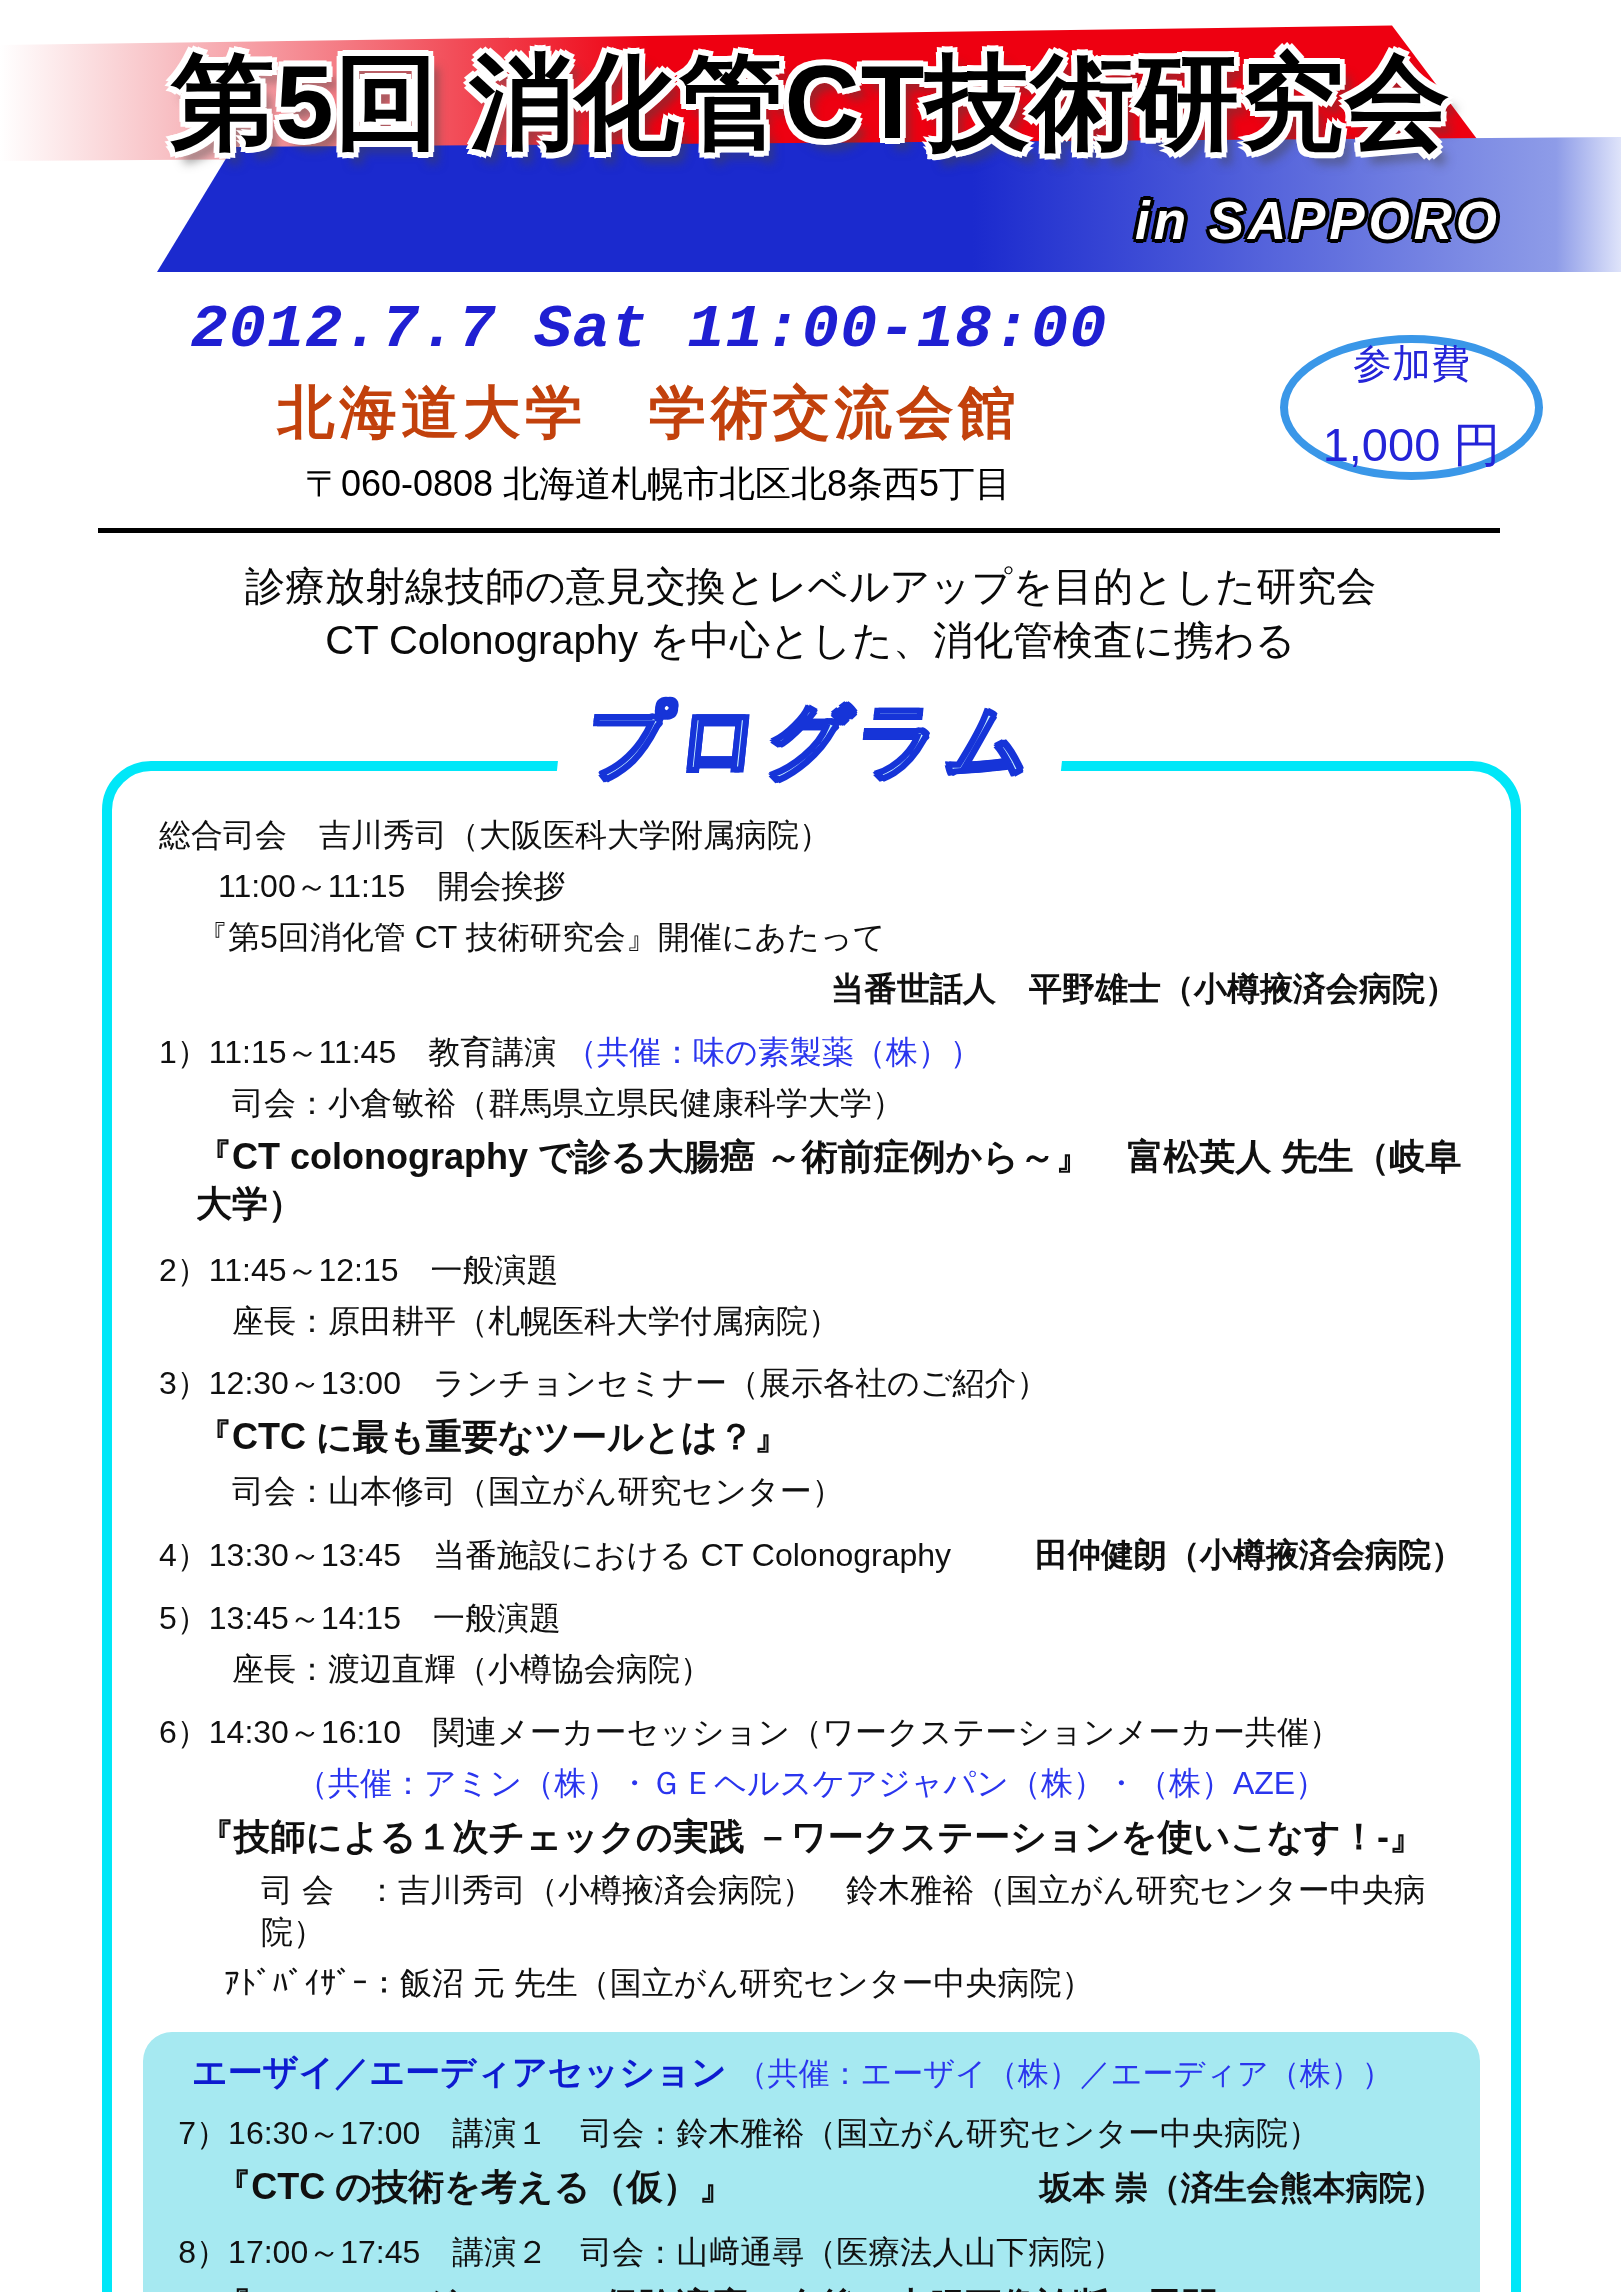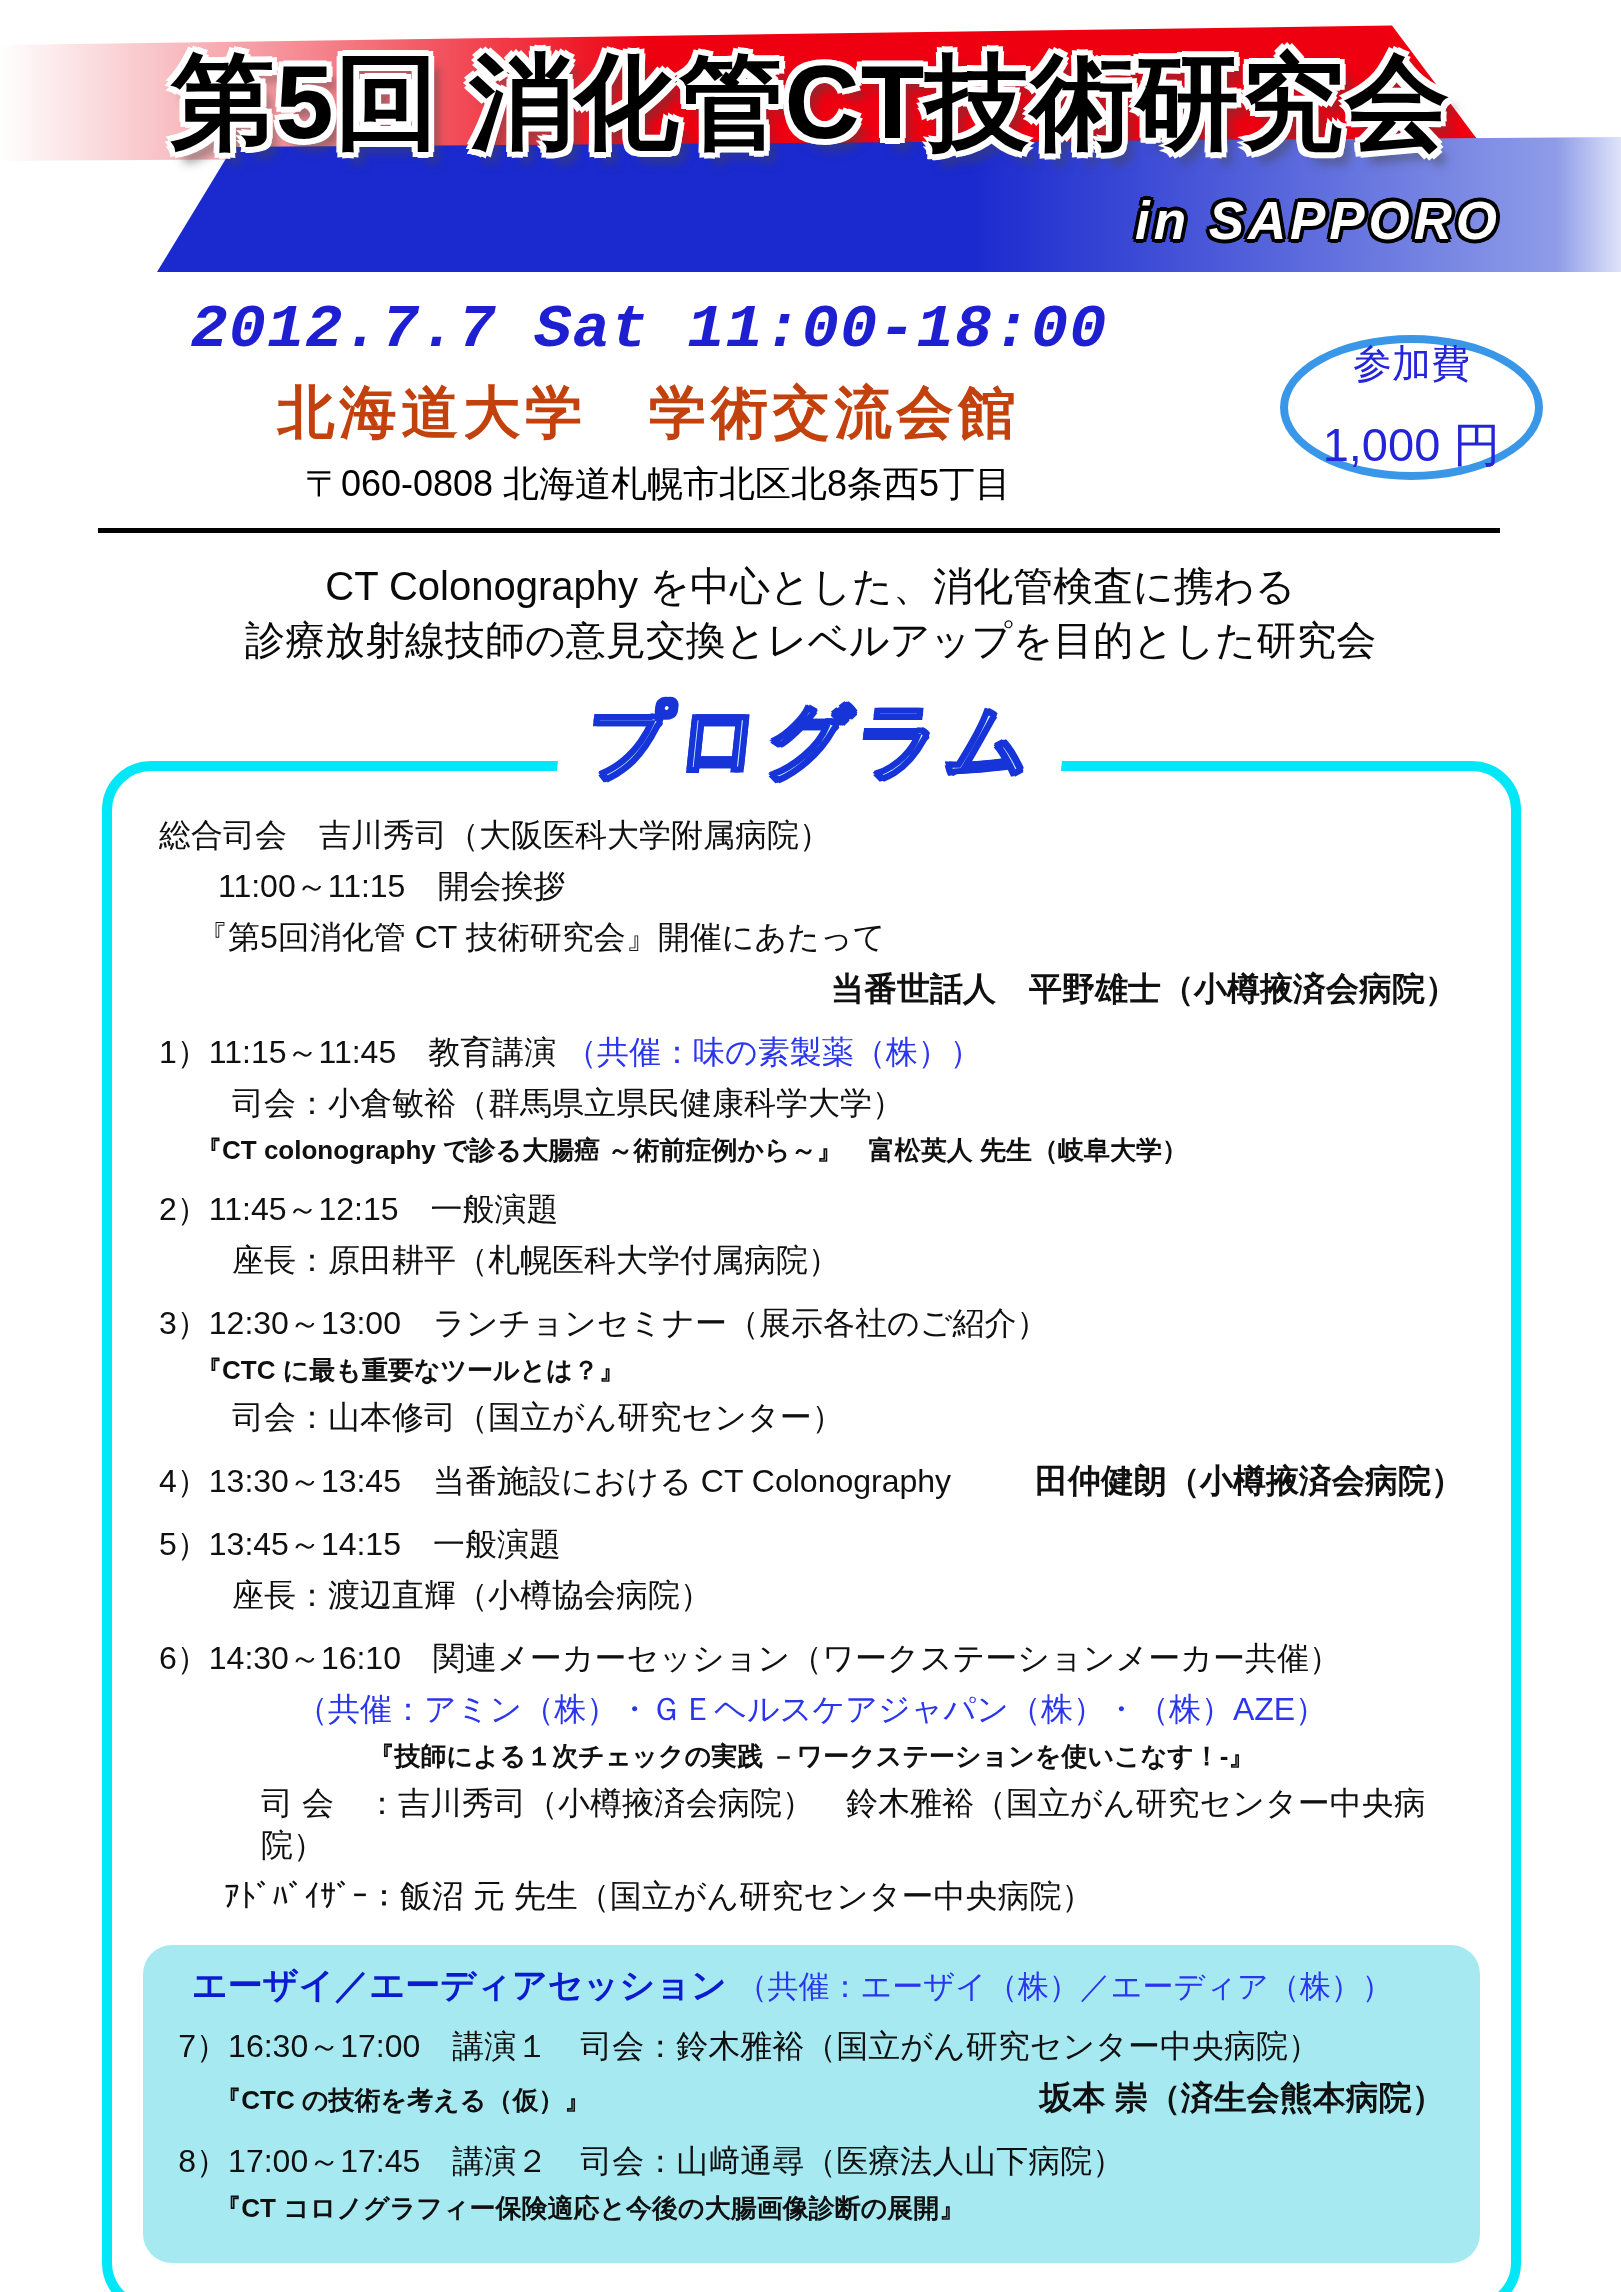--- a/index.html
+++ b/index.html
@@ -47,21 +47,21 @@
     background:#fff;padding:0 27.4px;z-index:2;white-space:nowrap;}
   .program-box{position:relative;border:10.8px solid #00e7f8;border-radius:49px;
     padding:43px 47px 23.5px;background:#fff;}
   .pl{font-size:32px;color:#101010;margin:0 0 8.8px;line-height:1.32;}
   .g{margin-top:20.6px;}
   .ind-time{padding-left:59px;}
   .ind-title{padding-left:37px;}
   .ind-chair{padding-left:73px;}
   .ind-chairs2{padding-left:102px;}
   .ind-adv{padding-left:65px;}
-  .bold-title{font-weight:700;font-size:26px;}
+  .bold-title{font-weight:700;font-size:36px;}
   .rt{text-align:right;font-weight:700;font-size:33px;padding-right:5.9px;}
   .blue{color:#2a35ee;}
   .center{text-align:center;}
   .flexline{display:flex;justify-content:space-between;align-items:baseline;}
   .flexline .sp-name{font-weight:700;font-size:33px;}
   
   .eisai{background:#a6e9f1;border-radius:29px;margin:27.4px -15.7px 15.7px;padding:17.6px 35px 29px;}
   .eh{font-size:35px;font-weight:700;color:#0d1bd0;padding-left:13.7px;margin-bottom:15.7px;}
   .eh .cosp{font-weight:400;font-size:31px;color:#2a35ee;}
 </style>
@@ -81,22 +81,22 @@
   <div class="address">〒060-0808 北海道札幌市北区北8条西5丁目</div>
   <div class="fee">
     <div class="fee-label">参加費</div>
     <div class="fee-amount">1,000 円</div>
   </div>
 </div>
 
 <div class="rule"></div>
 
 <div class="intro">
+  <div>診療放射線技師の意見交換とレベルアップを目的とした研究会</div>
   <div>CT Colonography を中心とした、消化管検査に携わる</div>
-  <div>診療放射線技師の意見交換とレベルアップを目的とした研究会</div>
 </div>
 
 <div class="program-wrap">
   <div class="program-heading">プログラム</div>
   <div class="program-box">
 
     <div class="pl">総合司会　吉川秀司（大阪医科大学附属病院）</div>
     <div class="pl ind-time">11:00～11:15　開会挨拶</div>
     <div class="pl ind-title">『第5回消化管 CT 技術研究会』開催にあたって</div>
     <div class="pl rt">当番世話人　平野雄士（小樽掖済会病院）</div>

